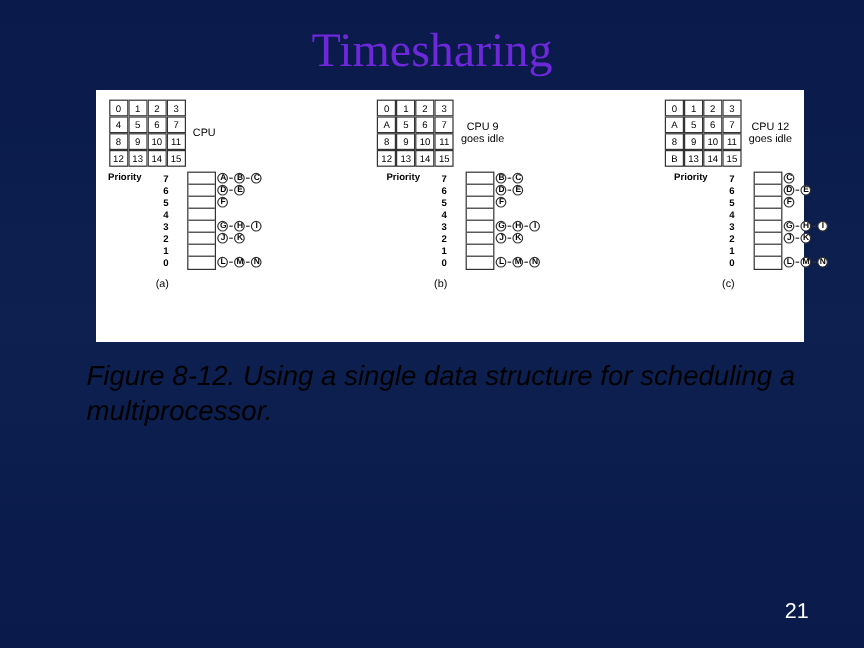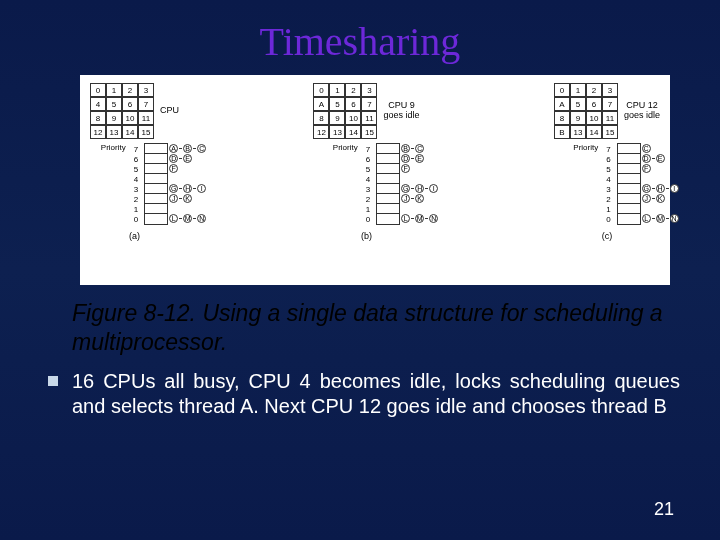--- a/index.html
+++ b/index.html
@@ -54,22 +54,23 @@
     justify-content: center;
     background: white;
   }
   .label-right {
     font-size: 9px;
     line-height: 1.1;
     text-align: center;
   }
   .priority-block {
     display: flex;
-    gap: 6px;
+    gap: 16px;
     align-items: flex-end;
+    font-weight: bold;
   }
   .prio-label {
     font-size: 8px;
     align-self: flex-start;
     margin-right: 2px;
   }
   .prio-nums {
     display: flex;
     flex-direction: column;
     font-size: 8px;
@@ -411,19 +412,15 @@
           </div>
         </div>
       </div>
       <div class="sub">(c)</div>
     </div>
   </div>
 
 <div class="caption">Figure 8-12. Using a single data structure for scheduling a multiprocessor.</div>
 
 <div class="bullets">
-    <div class="bullet-row">
-      <div class="bullet-icon"></div>
-      <div class="bullet-text">16 CPUs all busy, CPU 4 becomes idle, locks scheduling queues and selects thread A. Next CPU 12 goes idle and chooses thread B</div>
-    </div>
   </div>
 
 <div class="page-num">21</div>
 
 </body></html>

